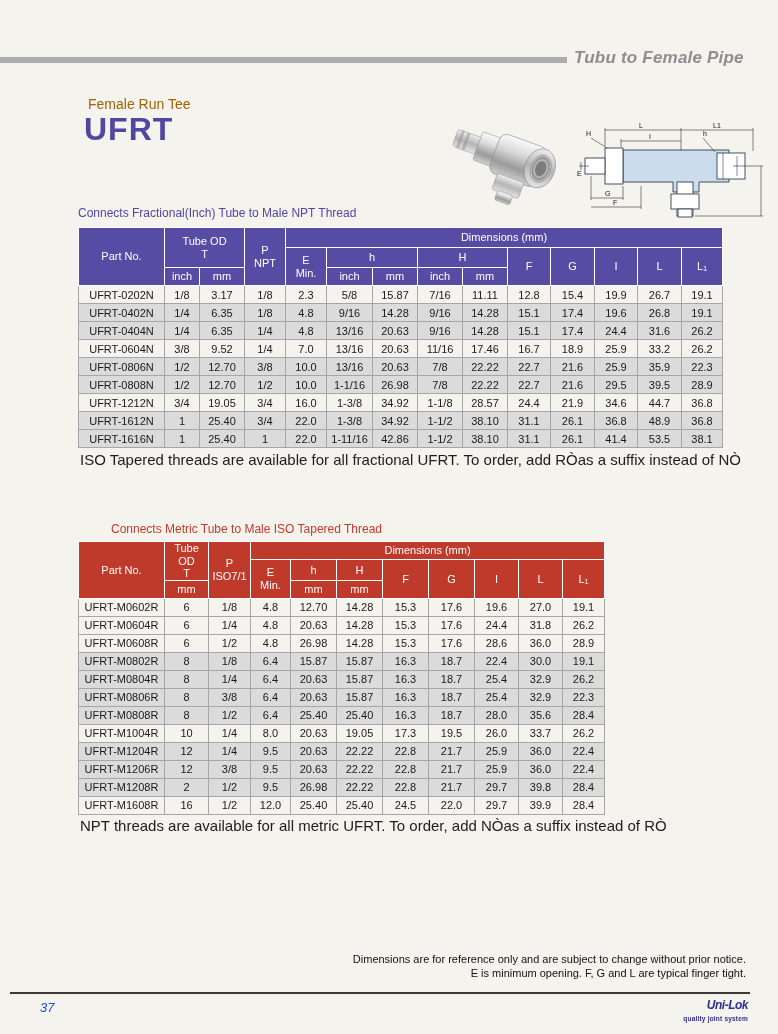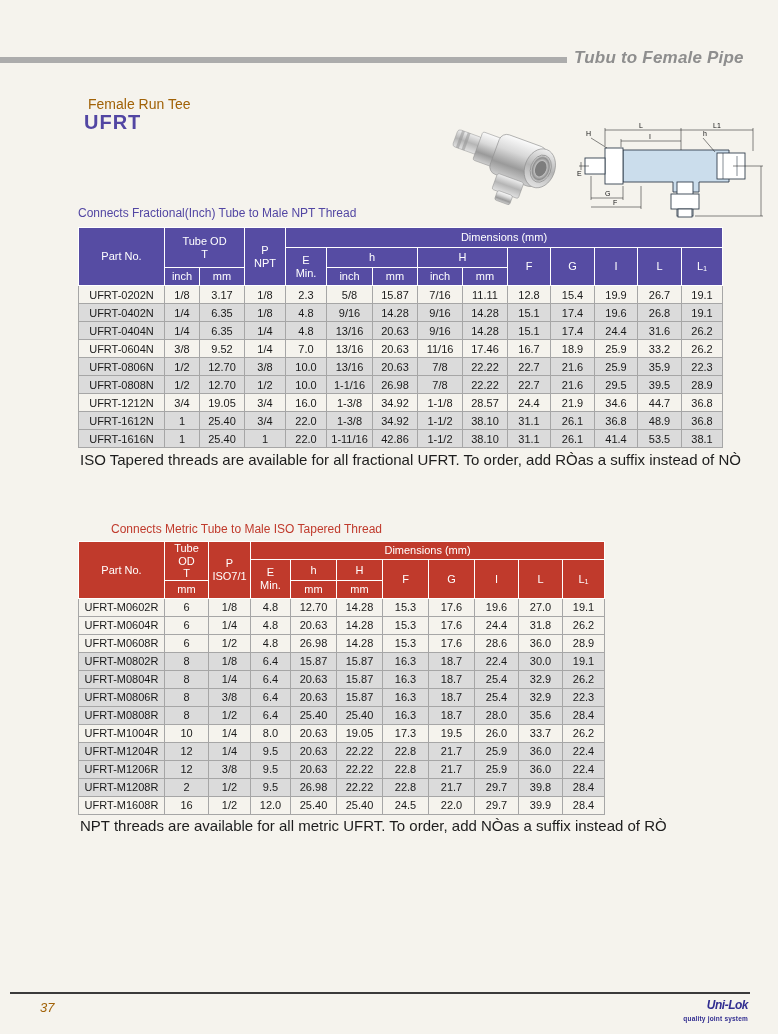--- a/index.html
+++ b/index.html
@@ -5,21 +5,21 @@
   html,body{margin:0;padding:0;}
   body{font-family:"Liberation Sans", sans-serif; background:#e8e6e0;}
   .page{position:relative; width:778px; height:1034px; background:#F5F3ED; overflow:hidden; margin:0 auto;}
 
   
   .topbar{position:absolute; left:0; top:57px; width:567px; height:6px; background:#ACACAC;}
   .toptext{position:absolute; left:574px; top:48px; width:190px; font-size:17px; font-style:italic; font-weight:bold; color:#8E8E8E; letter-spacing:0.2px;}
 
   
   .product-title{position:absolute; left:88px; top:96px; font-size:14px; color:#a16207;}
-  .product-code{position:absolute; left:84px; top:111px; font-size:20px; font-weight:bold; color:#5246A3; letter-spacing:1px;}
+  .product-code{position:absolute; left:84px; top:111px; font-size:32px; font-weight:bold; color:#5246A3; letter-spacing:1px;}
 
   .section-heading{position:absolute; left:78px; font-size:12px;}
   .heading-frac{top:206px; color:#5246A3;}
   .heading-metric{top:522px; color:#C03A2C;margin-left:33px;}
 
   
   .photo{position:absolute; left:447px; top:116px;}
   .drawing{position:absolute; left:577px; top:120px;}
 
   
@@ -39,21 +39,21 @@
   td{border:1px solid #A6A6A6; text-align:center; padding:0; height:17px; background:transparent;}
   tr.shaded td{background:#DBDBDB;}
 
   .table-note{position:absolute; left:80px; font-size:15px; color:#1d1d1d;}
   .note-frac{top:451px;}
   .note-metric{top:817px;}
 
   
   .footnotes{position:absolute; right:32px; top:952px; text-align:right; font-size:11px; line-height:14px; color:#111;}
   .footer-rule{position:absolute; left:10px; top:992px; width:740px; height:2px; background:#3a3a3a;}
-  .page-number{position:absolute; left:40px; top:1000px; font-size:13px; font-style:italic; color:#a16207;}
+  .page-number{position:absolute; left:40px; top:1000px; font-size:13px; font-style:italic; color:#1d4ed8;}
   .logo{position:absolute; right:30px; top:995px; text-align:right; color:#312D90;}
   .logo-brand{font-size:12px; font-weight:bold; letter-spacing:-0.5px; line-height:20px; font-style:italic;}
   .logo-tagline{font-size:6.5px; font-weight:bold; letter-spacing:0.2px;}
 </style>
 </head>
 <body>
 
 <div class="page">
 
   <div class="topbar"></div>
@@ -548,20 +548,24 @@
           <td>24.5</td>
           <td>22.0</td>
           <td>29.7</td>
           <td>39.9</td>
           <td>28.4</td>
         </tr>
       </tbody>
   </table>
   <div class="table-note note-metric">NPT  threads are available for all metric UFRT. To order, add  NÒas a suffix instead of  RÒ</div>
 
+  <div class="footnotes">
+    <div>Dimensions are for reference only and are subject to change without prior notice.</div>
+    <div>E is minimum opening. F, G and L are  typical finger tight.</div>
+  </div>
 
   <div class="footer-rule"></div>
   <div class="page-number">37</div>
 
   <div class="logo">
     <div class="logo-brand">Uni-Lok</div>
     <div class="logo-tagline">quality joint system</div>
   </div>
 
 </div>

